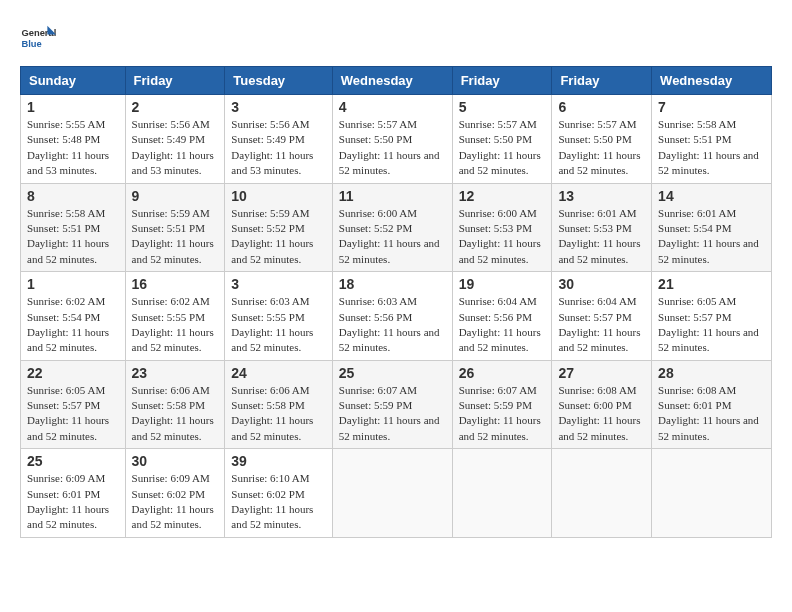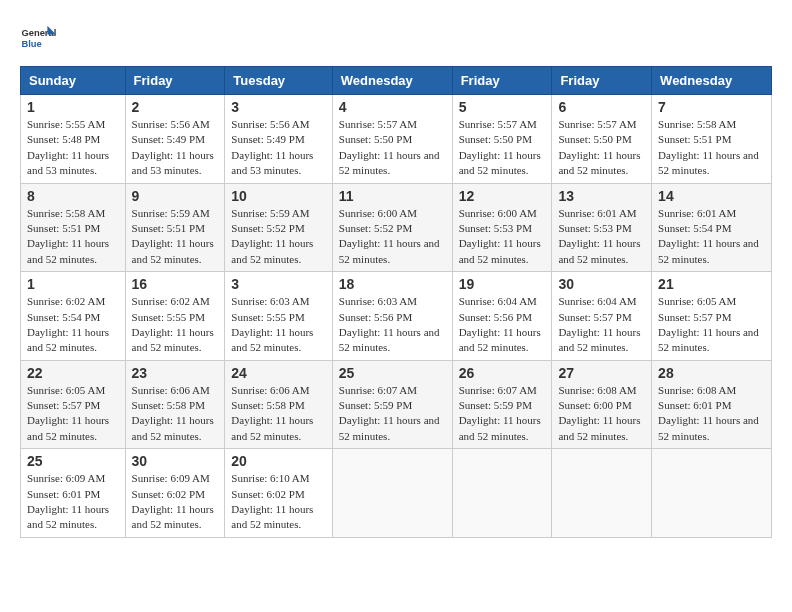--- a/index.html
+++ b/index.html
@@ -170,21 +170,21 @@
         <td><span class="day-num">27</span>
 <span class="day-info">Sunrise: 6:08 AM<br>Sunset: 6:00 PM<br>Daylight: 11 hours and 52 minutes.</span></td>
         <td><span class="day-num">28</span>
 <span class="day-info">Sunrise: 6:08 AM<br>Sunset: 6:01 PM<br>Daylight: 11 hours and 52 minutes.</span></td>
       </tr>
       <tr>
         <td><span class="day-num">25</span>
 <span class="day-info">Sunrise: 6:09 AM<br>Sunset: 6:01 PM<br>Daylight: 11 hours and 52 minutes.</span></td>
         <td><span class="day-num">30</span>
 <span class="day-info">Sunrise: 6:09 AM<br>Sunset: 6:02 PM<br>Daylight: 11 hours and 52 minutes.</span></td>
-        <td><span class="day-num">20</span>
+        <td><span class="day-num">39</span>
 <span class="day-info">Sunrise: 6:10 AM<br>Sunset: 6:02 PM<br>Daylight: 11 hours and 52 minutes.</span></td>
         <td class="empty"></td>
         <td class="empty"></td>
         <td class="empty"></td>
         <td class="empty"></td>
       </tr>
     </tbody>
 </table>
 
 </body></html>

